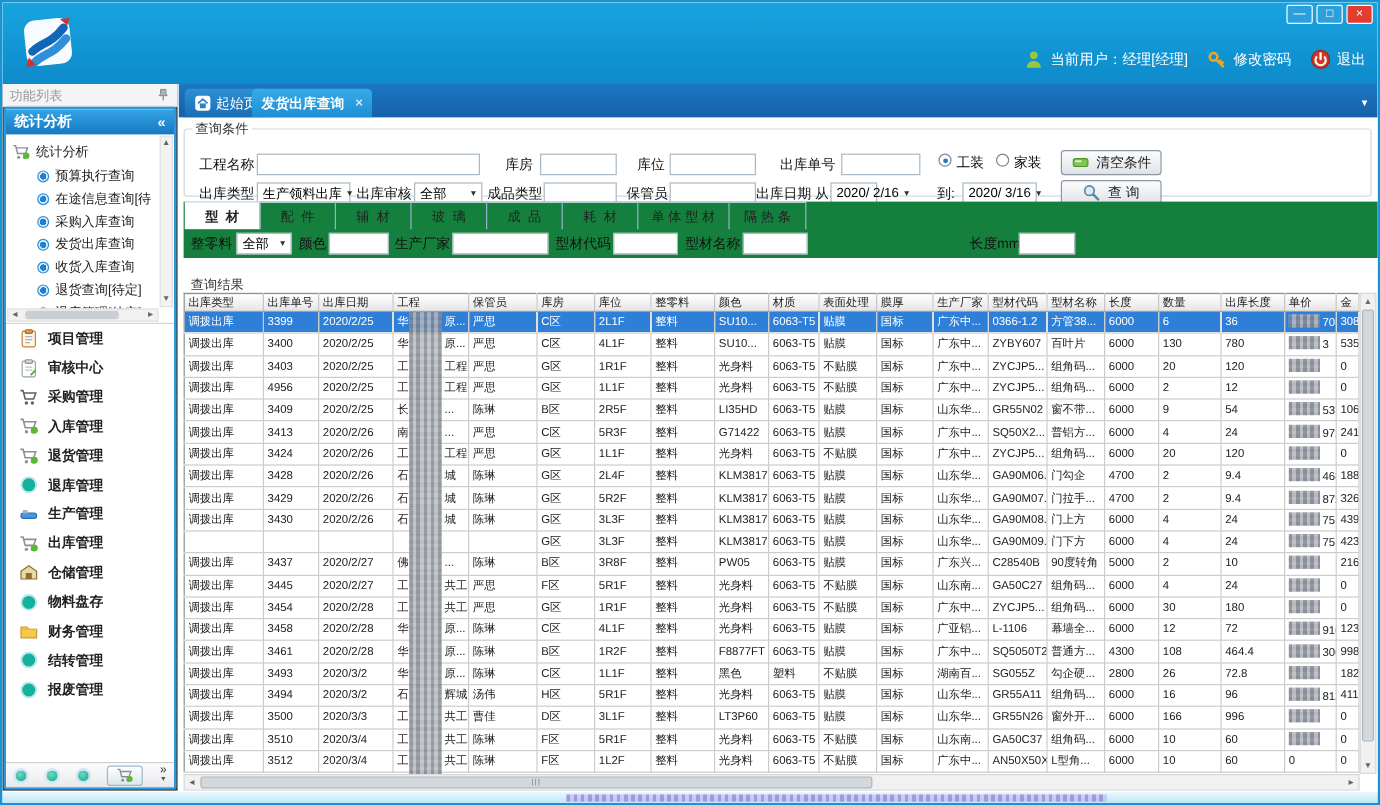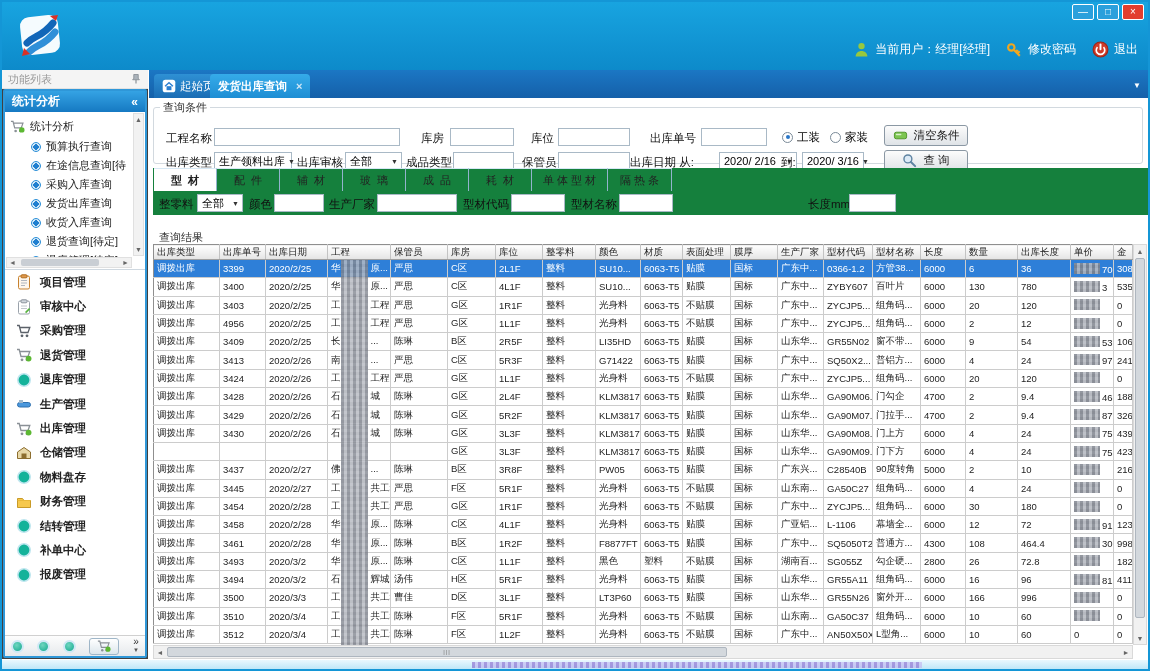--- a/index.html
+++ b/index.html
@@ -54,21 +54,21 @@
 .strip-chev{position:absolute;right:7px;top:11px;color:#fff;font-size:8px}
 .work{position:absolute;left:0;top:28px;right:0;bottom:0;background:#fff}
 
 .qbox{position:absolute;left:4px;top:2px;width:990px;height:64px;border:1px solid #d2d9df;border-radius:3px}
 .qbox legend,.res-label{font-size:11px;color:#333}
 .qbox legend{margin-left:6px;padding:0 3px}
 .qi{position:absolute;font-size:11.5px;color:#111;white-space:nowrap;line-height:18px}
 .ti{position:absolute;height:18px;border:1px solid #a9b9c6;font-size:11px;padding:0 3px;font-family:inherit;background:#fff}
 .dd{position:absolute;height:18px;border:1px solid #a9b9c6;background:#fff;font-size:11px;display:flex;align-items:center;justify-content:space-between;padding:0 3px 0 4px;white-space:nowrap}
 .caret{font-size:7px;color:#333;margin-left:3px}
-.radio{position:absolute;display:flex;align-items:center;gap:4px;font-size:11.5px;height:18px}
+.radio{position:absolute;display:flex;gap:4px;font-size:11.5px;height:18px}
 .rdot{width:11px;height:11px;border-radius:50%;border:1px solid #7a8a98;background:#fff;position:relative;flex:none}
 .rdot.on::after{content:"";position:absolute;left:2.5px;top:2.5px;width:4px;height:4px;border-radius:50%;background:#2a76c8}
 .btn{position:absolute;height:21px;display:flex;align-items:center;justify-content:center;gap:6px;border:1px solid #8b98a4;border-radius:3px;background:linear-gradient(#fcfcfc,#dfe3e7);font-size:11.5px;color:#222;white-space:nowrap}
 .bi{width:15px;height:15px}
 
 .matblock{position:absolute;left:4px;top:70px;width:1104px;height:47px;background:#15803d}
 .mtabs{position:absolute;left:1px;top:0;right:0;height:23px;display:flex}
 .mtab{height:23px;width:63px;flex:none;display:flex;align-items:center;justify-content:center;font-size:11px;color:#222;border-right:1px solid #93b3cd;border-top:1px solid #d7e8f5;white-space:pre}
 .mtab:nth-of-type(7){width:76px}
 .mtab:nth-of-type(8){width:64px}
@@ -251,62 +251,73 @@
             <span class="mi">
               <svg viewBox="0 0 16 16">
                 <path d="M1 2.5h2.2l1.8 7h7l1.8-5H4" fill="none" stroke="#5b6169" stroke-width="1.3"></path>
                 <circle cx="6" cy="12.8" r="1.4" fill="#5b6169"></circle>
                 <circle cx="11" cy="12.8" r="1.4" fill="#5b6169"></circle>
               </svg>
             </span>
             <span class="mlabel">采购管理</span>
           </div>
 
-
           <div class="module">
             <span class="mi">
               <svg viewBox="0 0 16 16">
                 <path d="M1 2.5h2.2l1.8 7h7l1.8-5H4" fill="none" stroke="#8a9096" stroke-width="1.3"></path>
                 <circle cx="6" cy="12.8" r="1.4" fill="#8a9096"></circle>
                 <circle cx="11" cy="12.8" r="1.4" fill="#8a9096"></circle>
                 <circle cx="12.6" cy="11.6" r="2.9" fill="#5cb832"></circle>
               </svg>
             </span>
-            <span class="mlabel">退货管理</span>
-          </div>
-
-          <div class="module">
-            <span class="mi">
-              <svg viewBox="0 0 16 16">
-                <circle cx="8" cy="8" r="6.2" fill="#14b29a"></circle>
-                <circle cx="8" cy="8" r="6.2" fill="none" stroke="#bfe6ef" stroke-width="1.6"></circle>
-              </svg>
-            </span>
-            <span class="mlabel">退库管理</span>
-          </div>
-
-          <div class="module">
-            <span class="mi">
-              <svg viewBox="0 0 16 16">
-                <rect x="1.5" y="6.5" width="13" height="4.5" rx="2.2" fill="#4a97dc" stroke="#2d6fae"></rect>
-                <rect x="3" y="4" width="4" height="3" fill="#9fb8cc"></rect>
-              </svg>
-            </span>
-            <span class="mlabel">生产管理</span>
+            <span class="mlabel">入库管理</span>
           </div>
 
           <div class="module">
             <span class="mi">
               <svg viewBox="0 0 16 16">
                 <path d="M1 2.5h2.2l1.8 7h7l1.8-5H4" fill="none" stroke="#8a9096" stroke-width="1.3"></path>
                 <circle cx="6" cy="12.8" r="1.4" fill="#8a9096"></circle>
                 <circle cx="11" cy="12.8" r="1.4" fill="#8a9096"></circle>
                 <circle cx="12.6" cy="11.6" r="2.9" fill="#5cb832"></circle>
               </svg>
             </span>
+            <span class="mlabel">退货管理</span>
+          </div>
+
+          <div class="module">
+            <span class="mi">
+              <svg viewBox="0 0 16 16">
+                <circle cx="8" cy="8" r="6.2" fill="#14b29a"></circle>
+                <circle cx="8" cy="8" r="6.2" fill="none" stroke="#bfe6ef" stroke-width="1.6"></circle>
+              </svg>
+            </span>
+            <span class="mlabel">退库管理</span>
+          </div>
+
+          <div class="module">
+            <span class="mi">
+              <svg viewBox="0 0 16 16">
+                <rect x="1.5" y="6.5" width="13" height="4.5" rx="2.2" fill="#4a97dc" stroke="#2d6fae"></rect>
+                <rect x="3" y="4" width="4" height="3" fill="#9fb8cc"></rect>
+              </svg>
+            </span>
+            <span class="mlabel">生产管理</span>
+          </div>
+
+          <div class="module">
+            <span class="mi">
+              <svg viewBox="0 0 16 16">
+                <path d="M1 2.5h2.2l1.8 7h7l1.8-5H4" fill="none" stroke="#8a9096" stroke-width="1.3"></path>
+                <circle cx="6" cy="12.8" r="1.4" fill="#8a9096"></circle>
+                <circle cx="11" cy="12.8" r="1.4" fill="#8a9096"></circle>
+                <circle cx="12.6" cy="11.6" r="2.9" fill="#5cb832"></circle>
+              </svg>
+            </span>
             <span class="mlabel">出库管理</span>
           </div>
 
 
           <div class="module">
             <span class="mi">
               <svg viewBox="0 0 16 16">
                 <path d="M1.5 7 8 2.5 14.5 7v6.5h-13z" fill="#e8d8a8" stroke="#8d6e2f"></path>
                 <rect x="5.5" y="8.5" width="5" height="5" fill="#8d6e2f"></rect>
               </svg>
@@ -337,29 +348,20 @@
           <div class="module">
             <span class="mi">
               <svg viewBox="0 0 16 16">
                 <circle cx="8" cy="8" r="6.2" fill="#14b29a"></circle>
                 <circle cx="8" cy="8" r="6.2" fill="none" stroke="#bfe6ef" stroke-width="1.6"></circle>
               </svg>
             </span>
             <span class="mlabel">结转管理</span>
           </div>
 
-          <div class="module">
-            <span class="mi">
-              <svg viewBox="0 0 16 16">
-                <circle cx="8" cy="8" r="6.2" fill="#14b29a"></circle>
-                <circle cx="8" cy="8" r="6.2" fill="none" stroke="#bfe6ef" stroke-width="1.6"></circle>
-              </svg>
-            </span>
-            <span class="mlabel">补单中心</span>
-          </div>
 
           <div class="module">
             <span class="mi">
               <svg viewBox="0 0 16 16">
                 <circle cx="8" cy="8" r="6.2" fill="#14b29a"></circle>
                 <circle cx="8" cy="8" r="6.2" fill="none" stroke="#bfe6ef" stroke-width="1.6"></circle>
               </svg>
             </span>
             <span class="mlabel">报废管理</span>
           </div>
@@ -442,21 +444,21 @@
         <span class="qi" style="left:143px;top:38px">出库审核</span>
         <div class="dd" style="left:191px;top:37px;width:57px">
           <span>全部</span>
           <span class="caret">▼</span>
         </div>
         <span class="qi" style="left:252px;top:38px">成品类型</span>
         <input class="ti" style="left: 299px; top: 37px; width: 61px;" value="">
         <span class="qi" style="left:368px;top:38px">保管员</span>
         <input class="ti" style="left: 404px; top: 37px; width: 72px;" value="">
         <span class="qi" style="left:476px;top:38px">出库日期 从:</span>
-        <div class="dd" style="left:565px;top:37px;width:78px">
+        <div class="dd" style="left:538px;top:37px;width:39px">
           <span>2020/ 2/16</span>
           <span class="caret">▼</span>
         </div>
         <span class="qi" style="left:627px;top:38px">到:</span>
         <div class="dd" style="left:648px;top:37px;width:62px">
           <span>2020/ 3/16</span>
           <span class="caret">▼</span>
         </div>
         <div class="btn" style="left:730px;top:35px;width:84px">
           <span class="bi">

